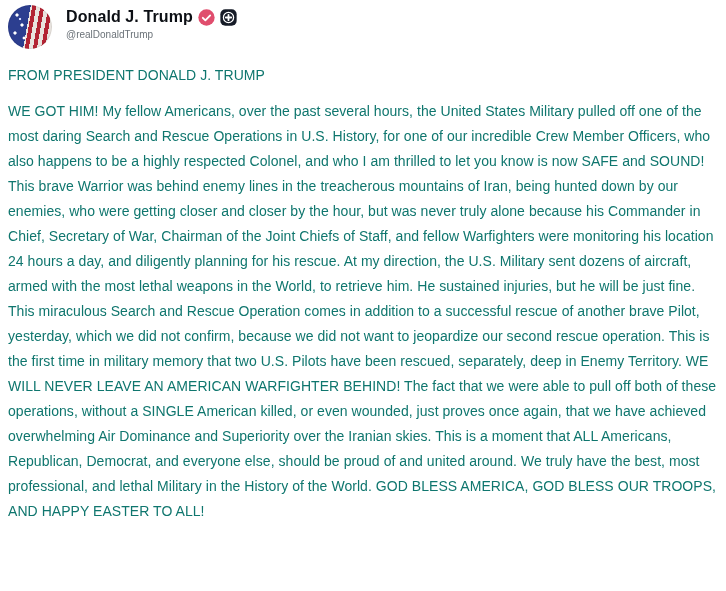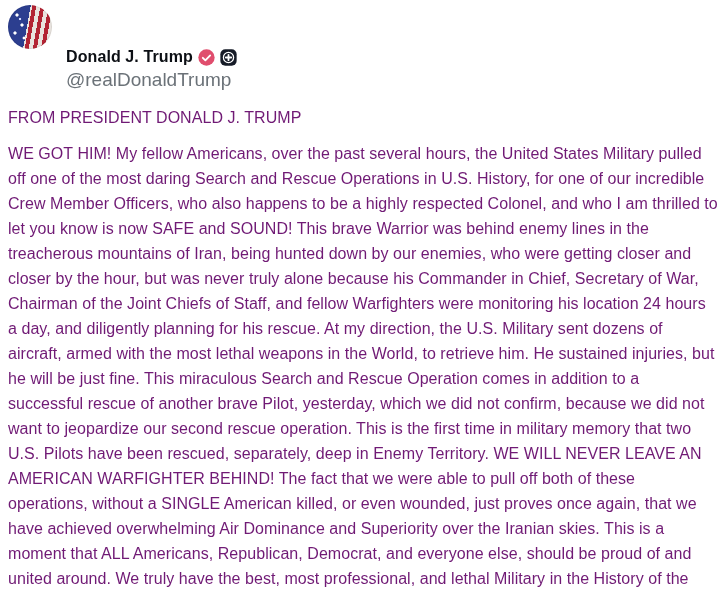--- a/index.html
+++ b/index.html
@@ -36,49 +36,48 @@
       radial-gradient(circle at 16px 33px, #ffffff 1px, rgba(255,255,255,0) 1.8px),
       radial-gradient(circle at 12px 14px, #cfd8ff 1px, rgba(255,255,255,0) 1.6px),
       linear-gradient(100deg, #2c3e8f 0%, #2c3e8f 44%, rgba(0,0,0,0) 44%),
       repeating-linear-gradient(100deg, #b32434 0 4px, #e9e4df 4px 8px);
     box-shadow: inset 0 0 0 1px rgba(0,0,0,0.08);
   }
   .id-block {
     display: flex;
     flex-direction: column;
     padding-top: 3px;
-    margin-top: 40px;
   }
   .name-row {
     display: flex;
     align-items: center;
     gap: 5px;
   }
   .display-name {
     font-size: 16px;
     font-weight: 700;
     color: #0c0f14;
     letter-spacing: 0.1px;
     cursor: pointer;
   }
   .badge {
     display: inline-flex;
     width: 17px;
     height: 17px;
   }
   .handle {
     margin-top: 3px;
-    font-size: 19px;
+    font-size: 10px;
     color: #6b7278;
     cursor: pointer;
   }
   
   .post-body {
-    color: #701a75;
-    font-size: 16px;
+    color: #0f766e;
+    font-size: 14px;
     line-height: 25px;
     letter-spacing: 0.05px;
   }
   .post-body p {
     margin: 0 0 11px 0;
   }
   .post-body p:last-child {
     margin-bottom: 4px;
   }
 </style>

